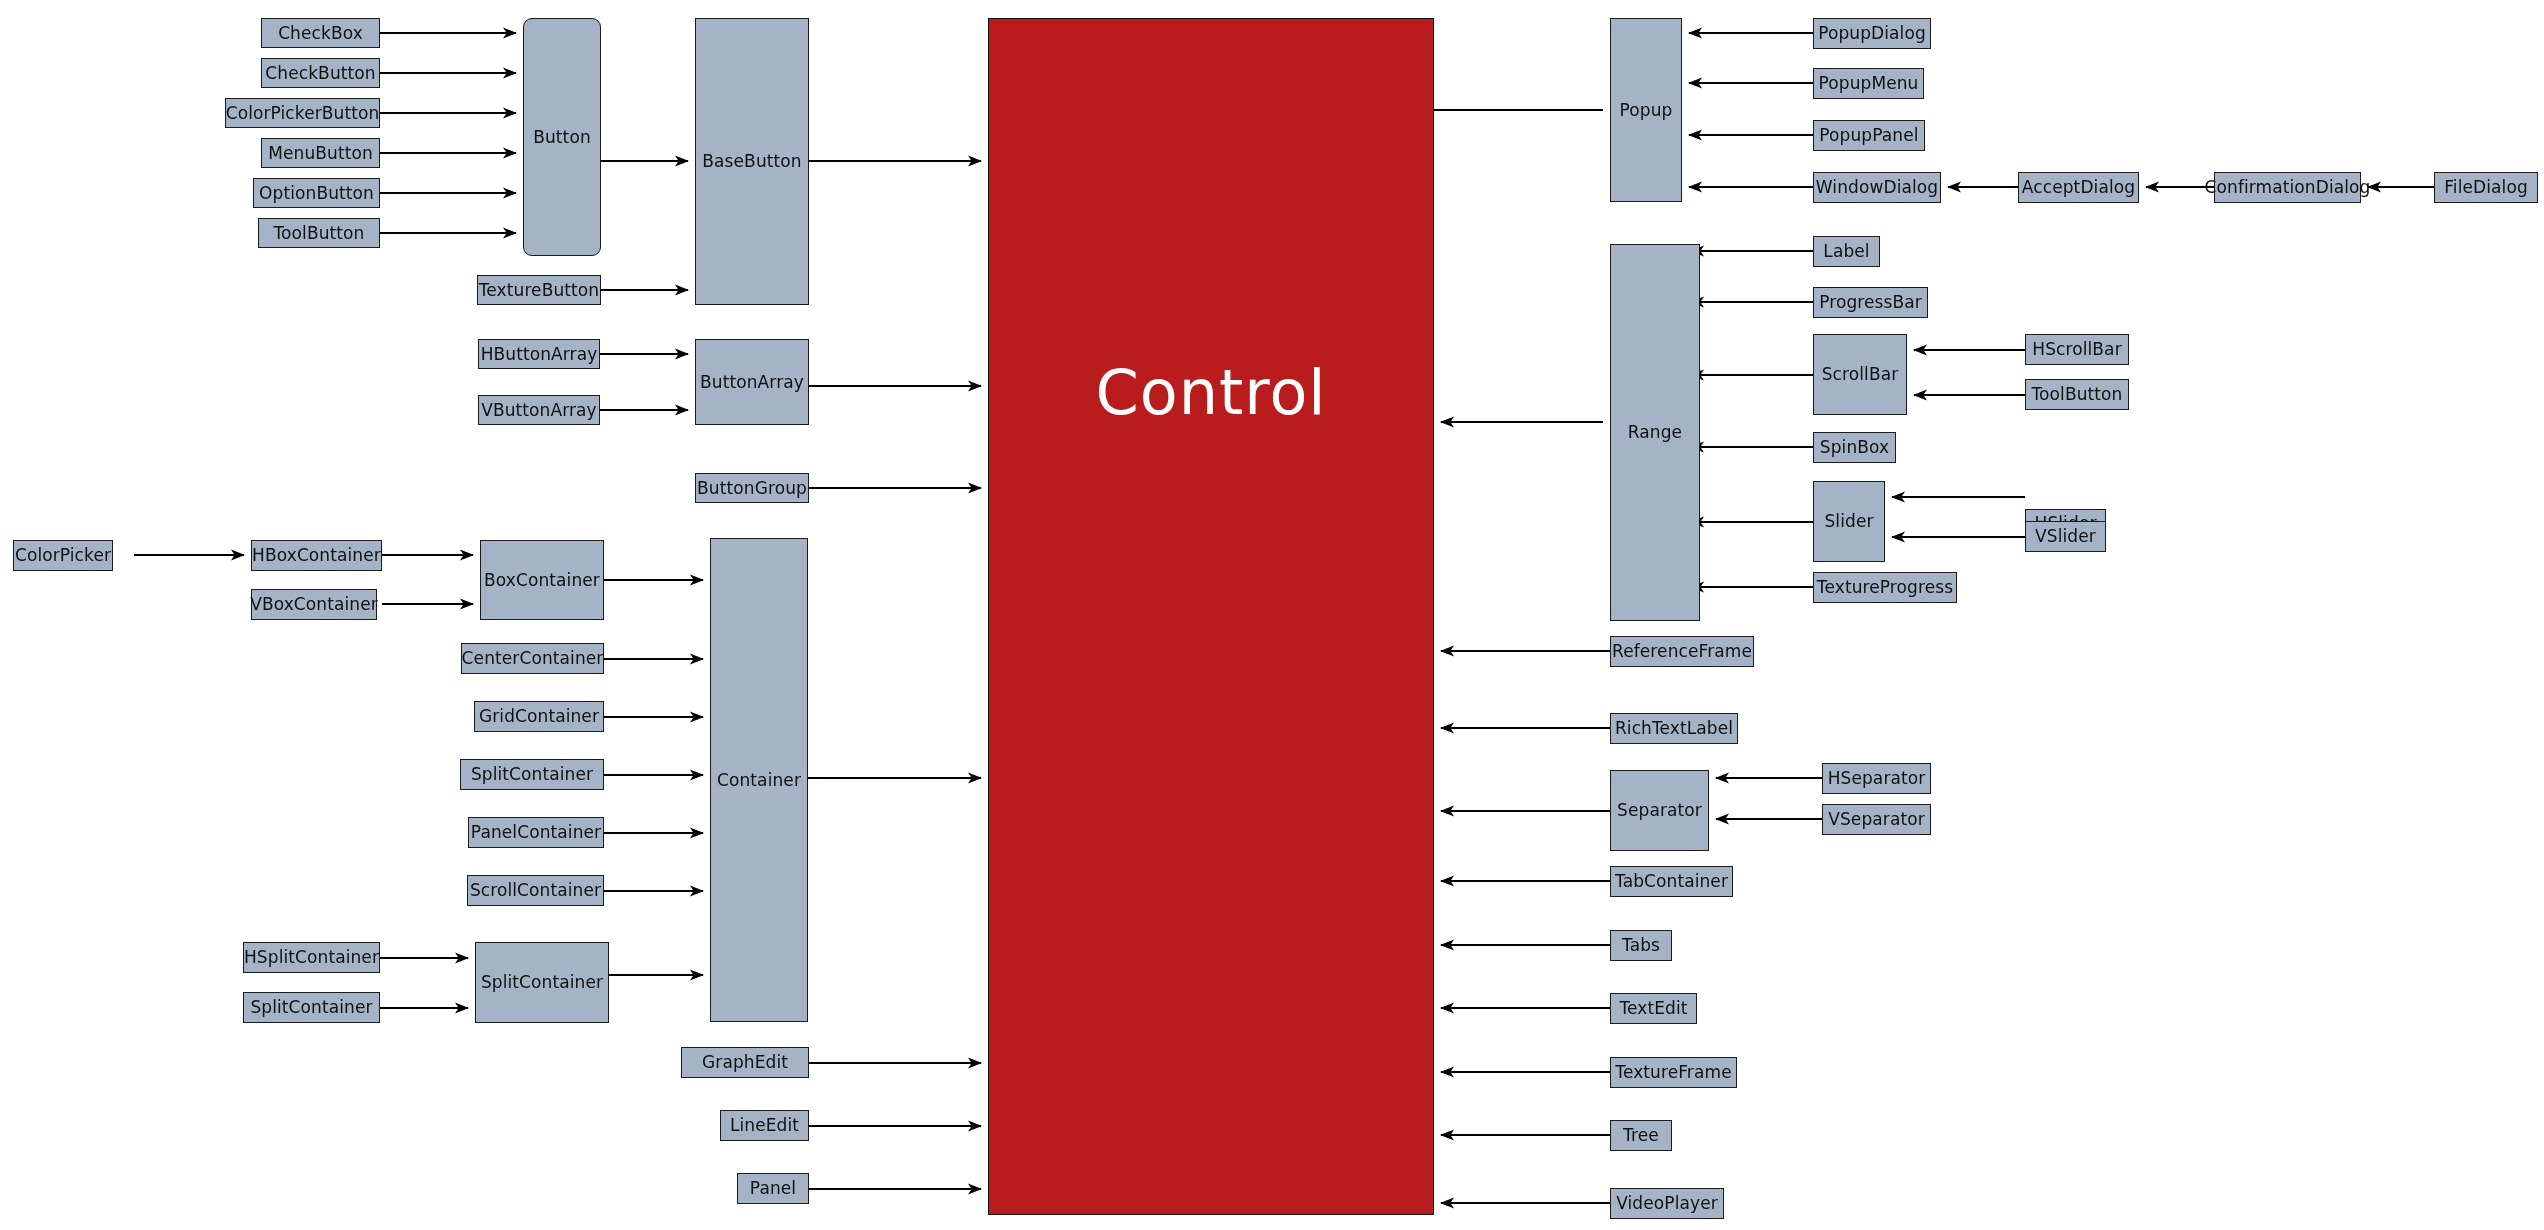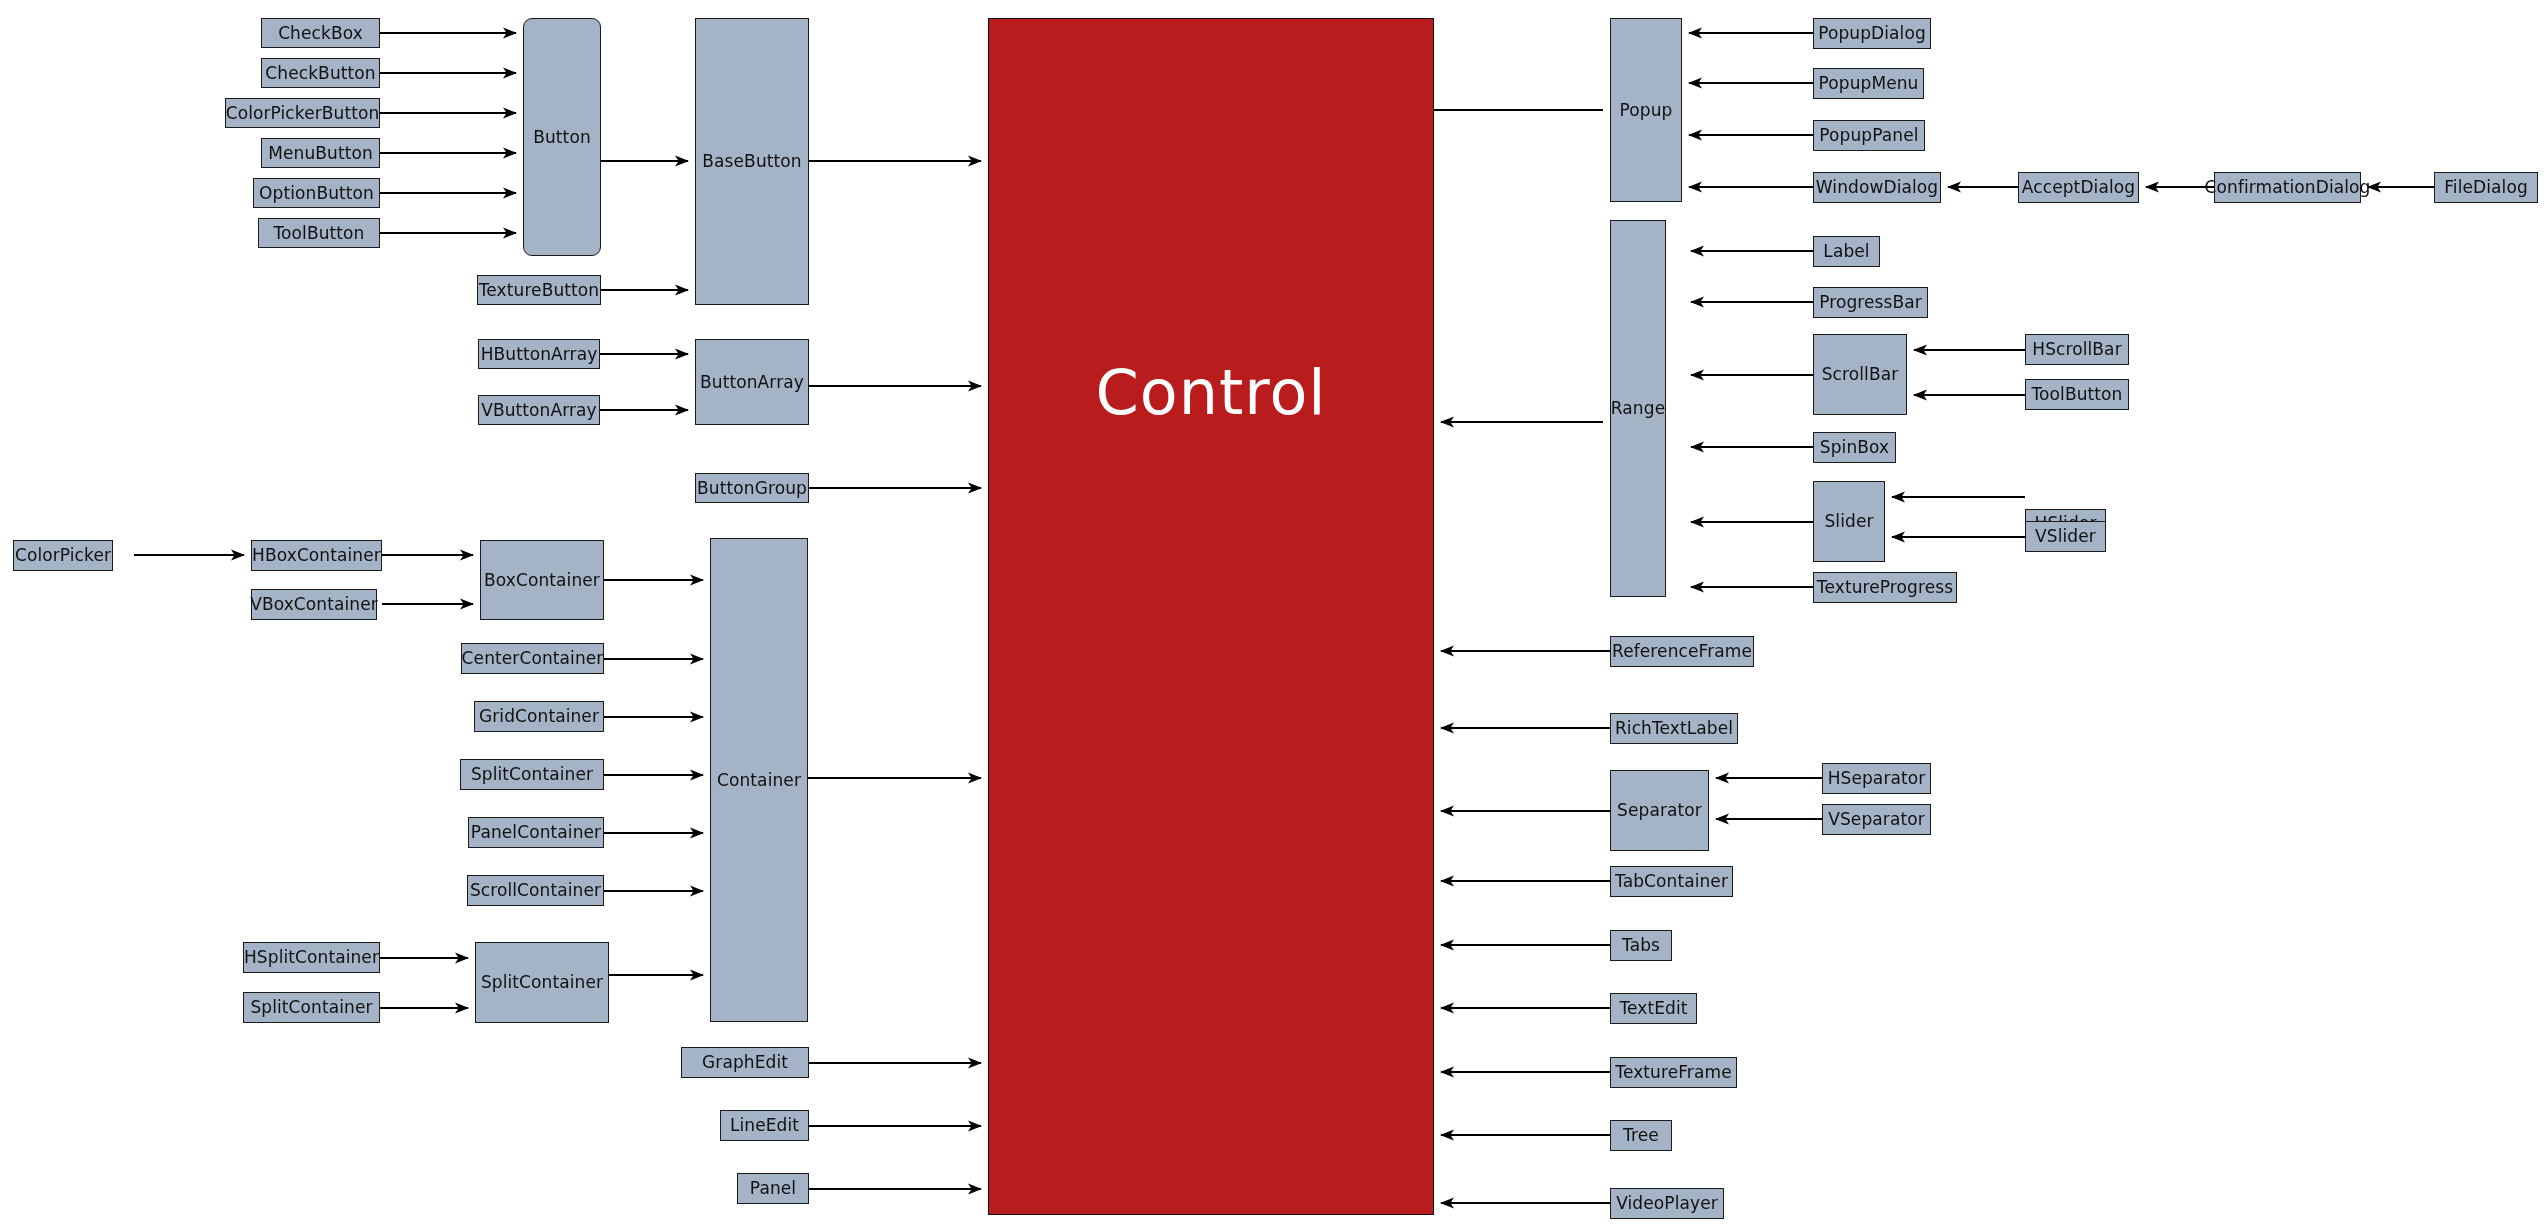--- a/index.html
+++ b/index.html
@@ -227,21 +227,21 @@
       </div>
       <div class="node" style="left: 2018px; top: 172px; width: 121px; height: 31px;">
         <span class="lbl">AcceptDialog</span>
       </div>
       <div class="node" style="left: 2214px; top: 172px; width: 147px; height: 31px;">
         <span class="lbl">ConfirmationDialog</span>
       </div>
       <div class="node" style="left: 2434px; top: 172px; width: 104px; height: 31px;">
         <span class="lbl">FileDialog</span>
       </div>
-      <div class="node" style="left: 1610px; top: 220px; width: 56px; height: 377px;">
+      <div class="node" style="left: 1610px; top: 244px; width: 90px; height: 377px;">
         <span class="lbl">Range</span>
       </div>
       <div class="node" style="left: 1813px; top: 236px; width: 67px; height: 31px;">
         <span class="lbl">Label</span>
       </div>
       <div class="node" style="left: 1813px; top: 287px; width: 115px; height: 31px;">
         <span class="lbl">ProgressBar</span>
       </div>
       <div class="node" style="left: 1813px; top: 334px; width: 94px; height: 81px;">
         <span class="lbl">ScrollBar</span>

